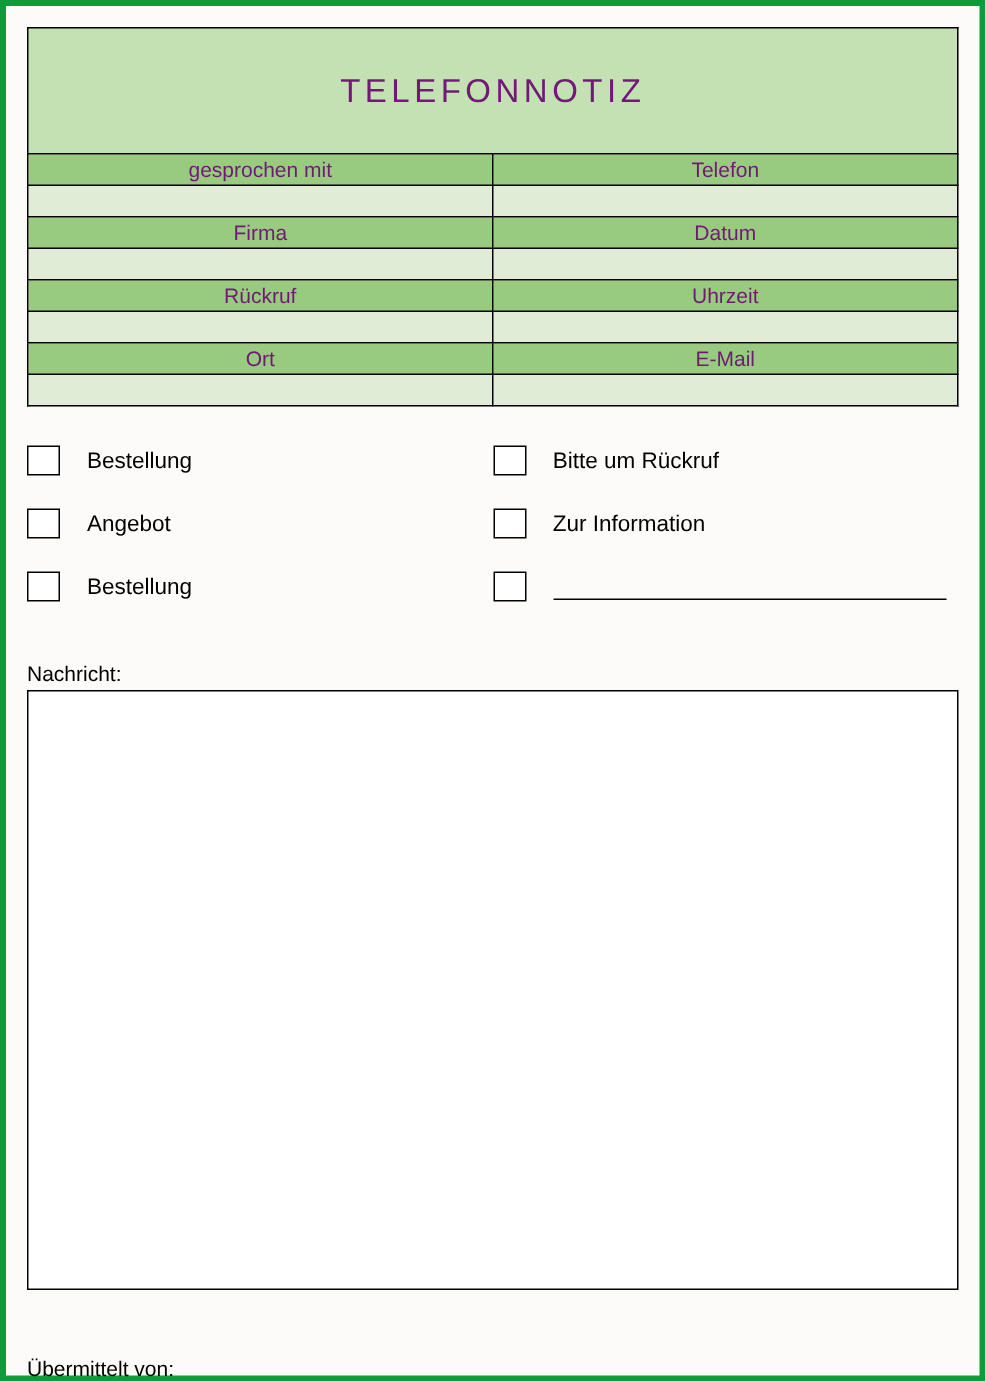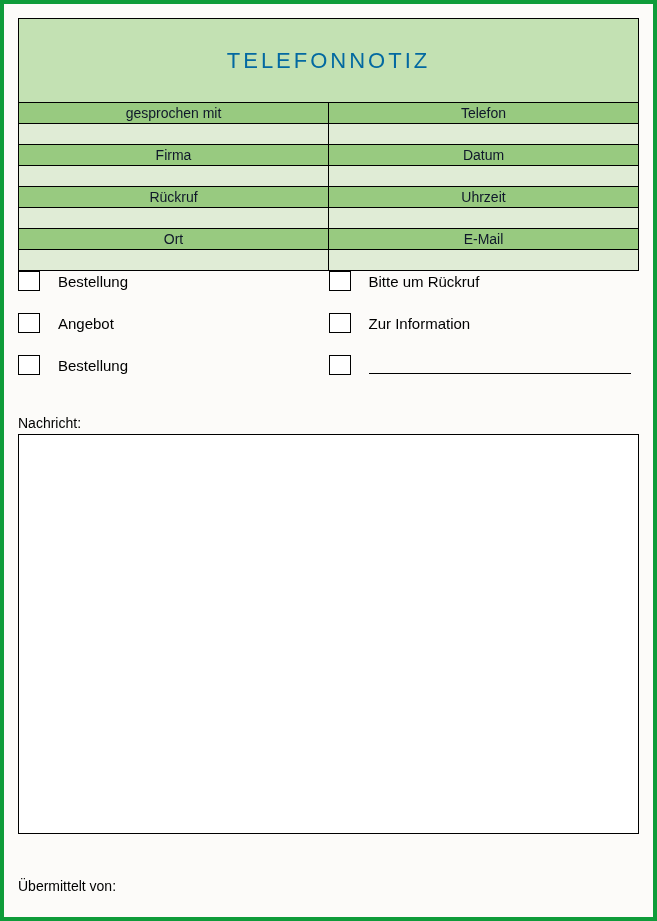--- a/index.html
+++ b/index.html
@@ -22,42 +22,43 @@
     border: 1px solid #000;
     border-bottom: none;
     height: 84px;
     display: flex;
     align-items: center;
     justify-content: center;
   }
   .header-title {
     font-size: 22px;
     letter-spacing: 3px;
-    color: #0369a1;
+    color: #701a75;
   }
   table.info {
     width: 100%;
     border-collapse: collapse;
     table-layout: fixed;
   }
   table.info td {
     border: 1px solid #000;
     height: 21px;
     text-align: center;
     font-size: 14px;
     padding: 1px 0;
   }
   td.lbl {
     background: #98ca80;
-    color: #0f172a;
+    color: #701a75;
   }
   td.val {
     background: #e0ecd6;
   }
   .checks {
+    margin-top: 26px;
     display: flex;
   }
   .col {
     width: 50%;
   }
   .check-row {
     display: flex;
     align-items: center;
     margin-bottom: 22px;
     height: 20px;

